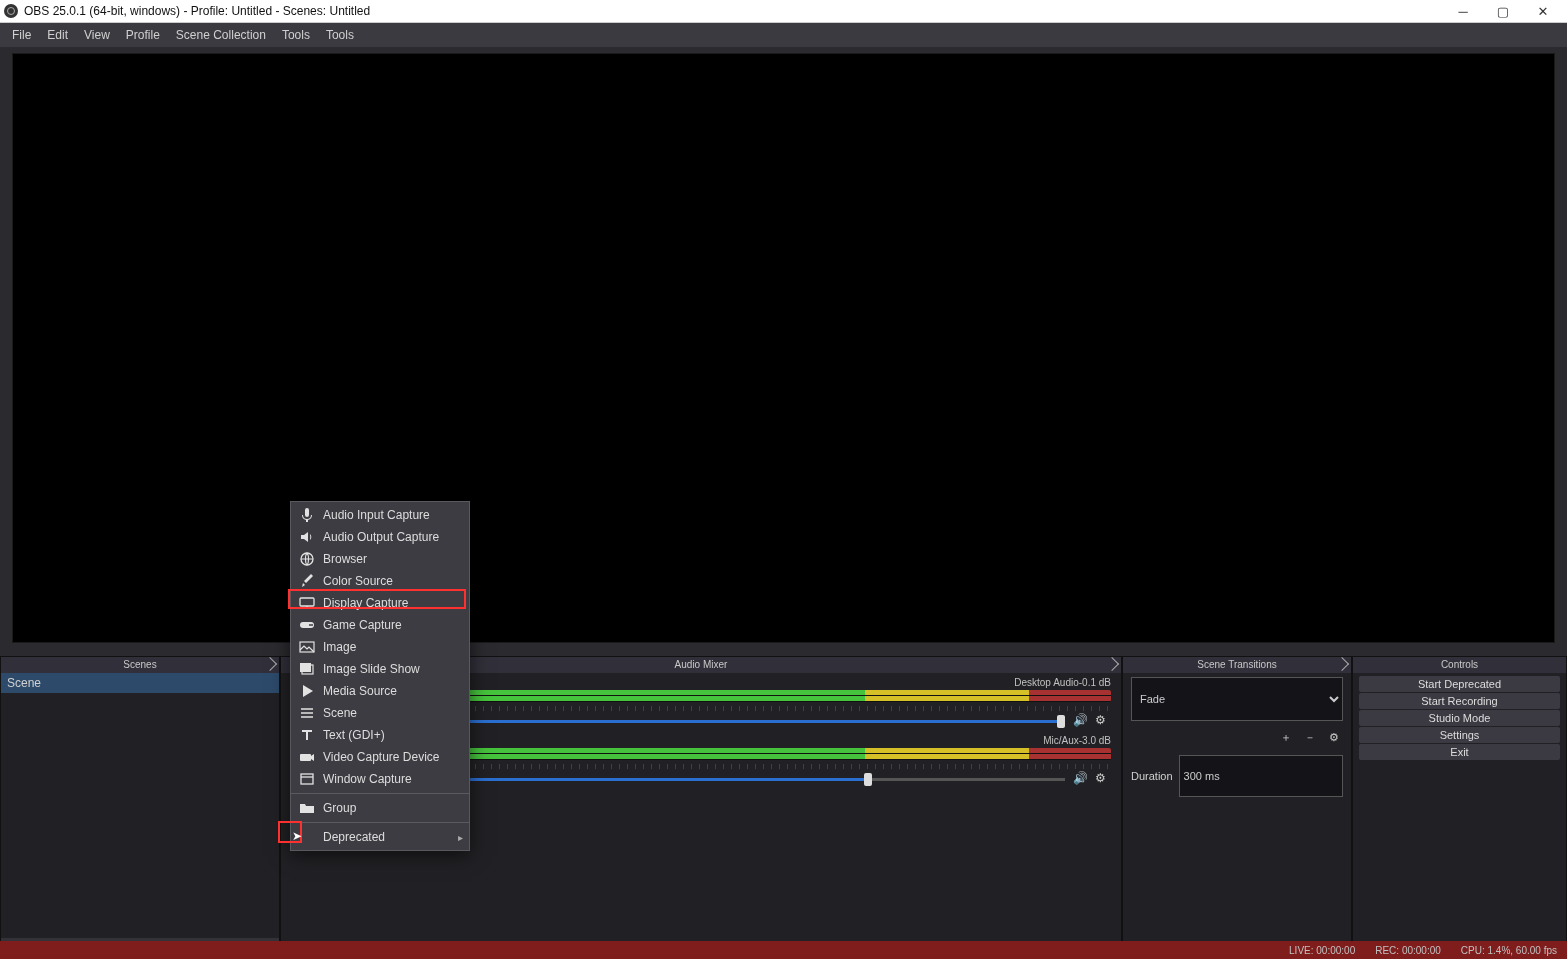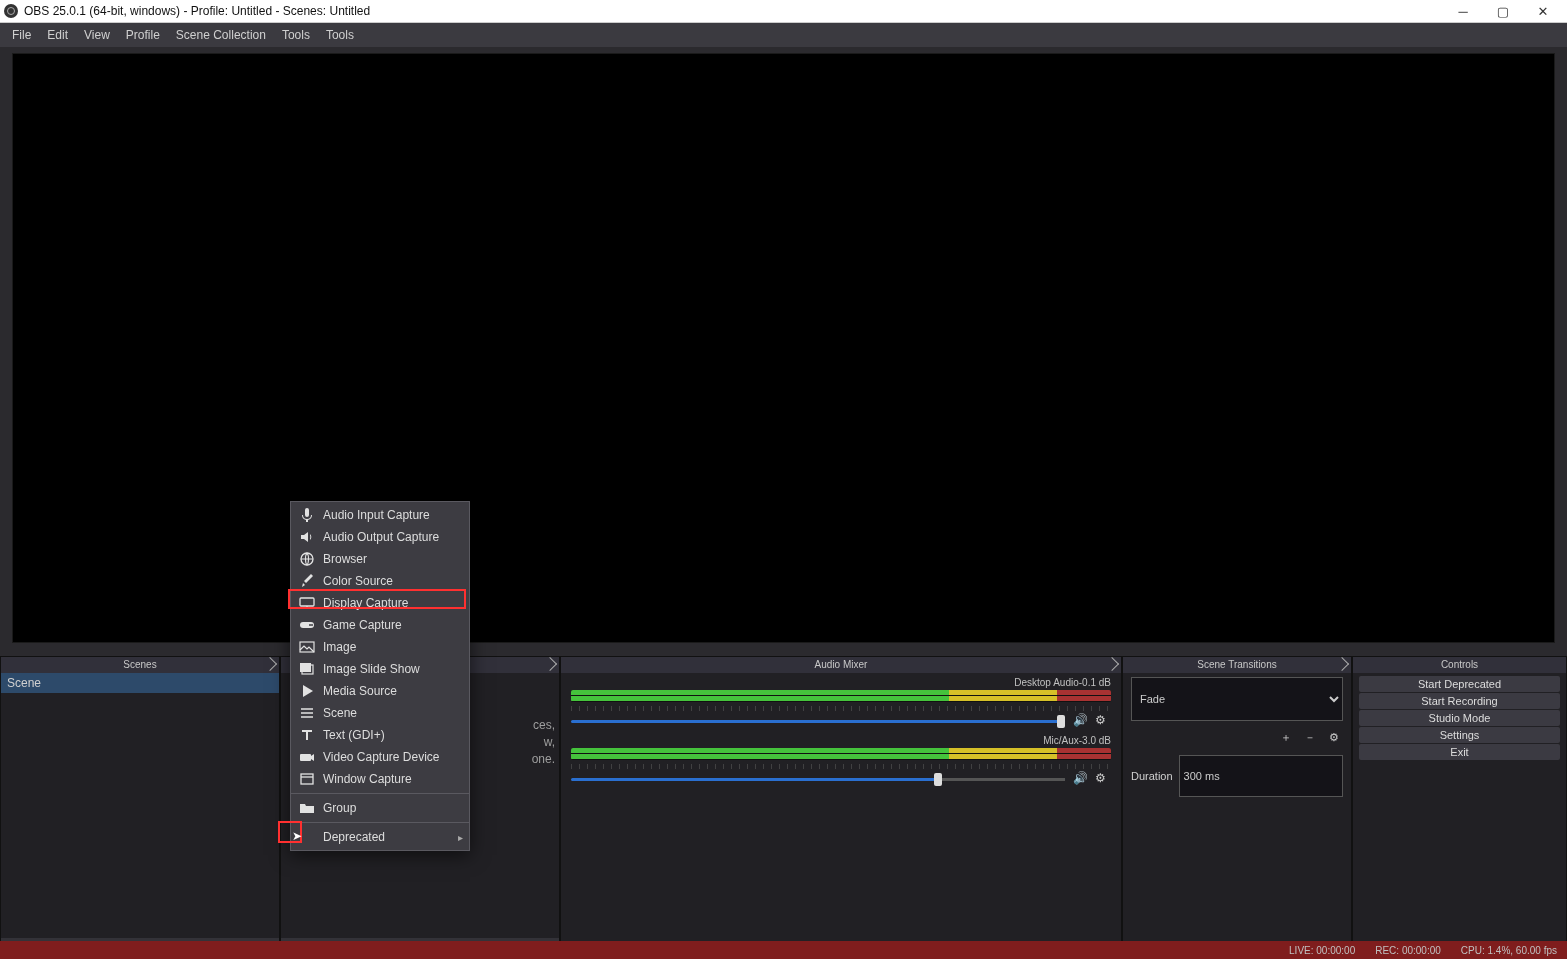--- a/index.html
+++ b/index.html
@@ -305,40 +305,20 @@
       <div class="scene-item selected">Scene</div>
     </div>
     <div class="dock-toolbar">
       <span>＋</span>
       <span>－</span>
       <span>∧</span>
       <span>∨</span>
     </div>
   </div>
 
-  <div class="dock dock-sources">
-    <div class="dock-title">
-      <span>Sources</span>
-      <span class="undock"></span>
-    </div>
-    <div class="dock-body">
-      <div class="sources-hint">
-        <div>ces,</div>
-        <div>w,</div>
-        <div>one.</div>
-      </div>
-    </div>
-    <div class="dock-toolbar">
-      <span>＋</span>
-      <span>－</span>
-      <span>⚙</span>
-      <span>∧</span>
-      <span>∨</span>
-    </div>
-  </div>
 
   <div class="dock dock-mixer">
     <div class="dock-title">
       <span>Audio Mixer</span>
       <span class="undock"></span>
     </div>
     <div class="dock-body">
 
       <div class="mixer-track">
         <div class="mixer-head">

